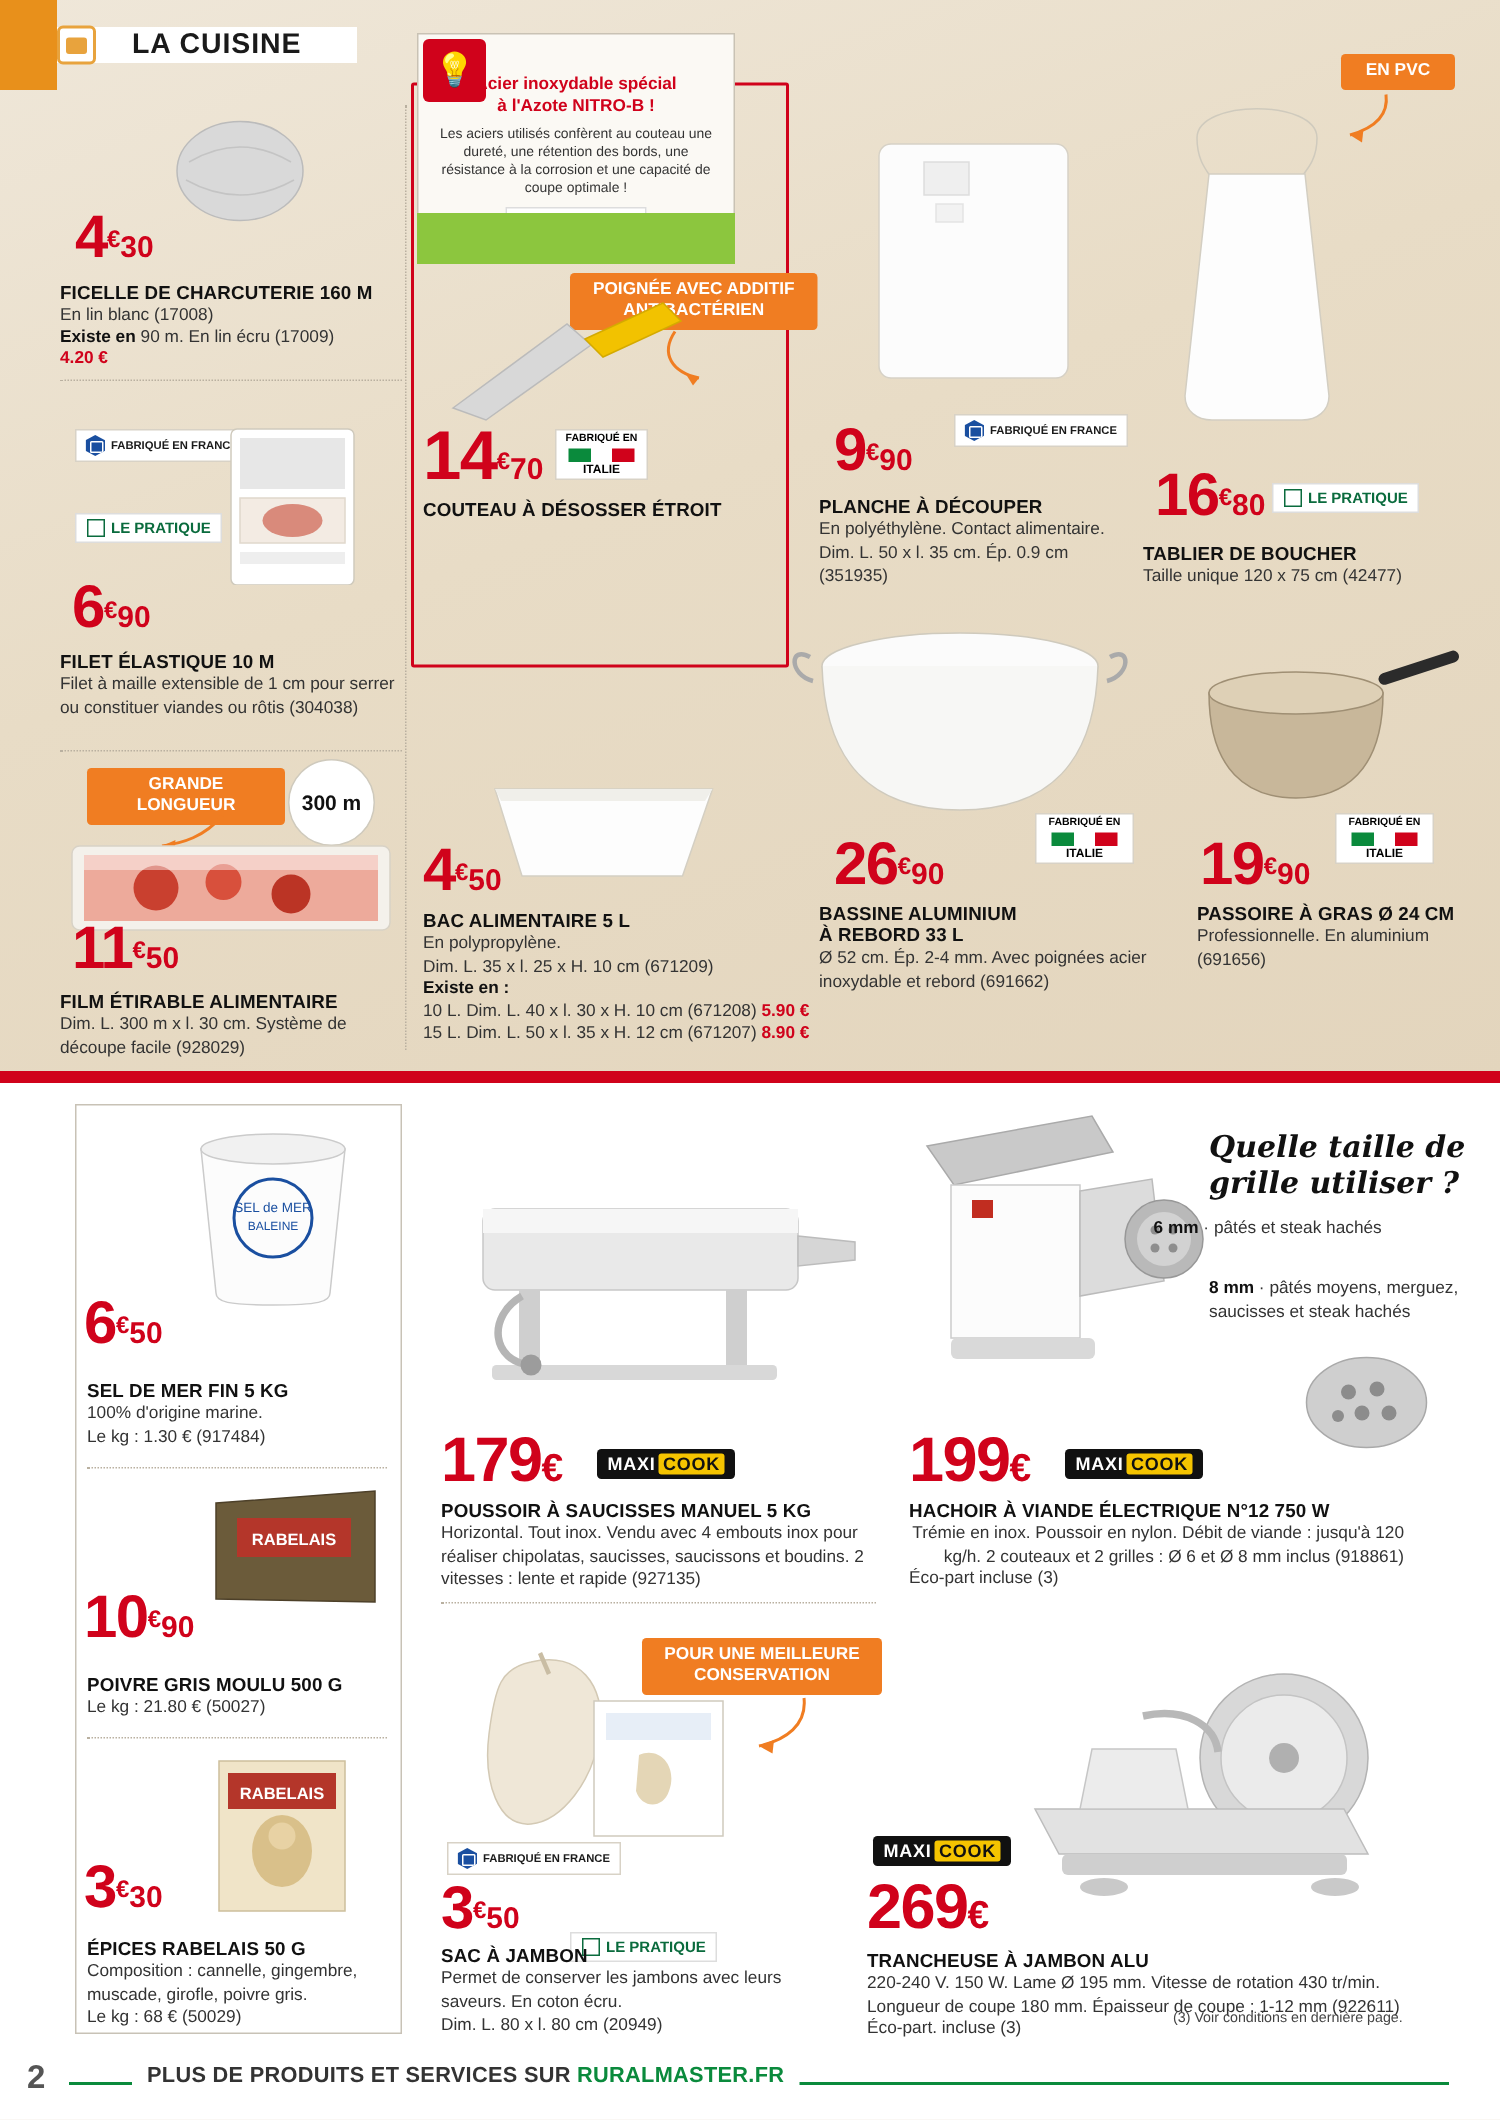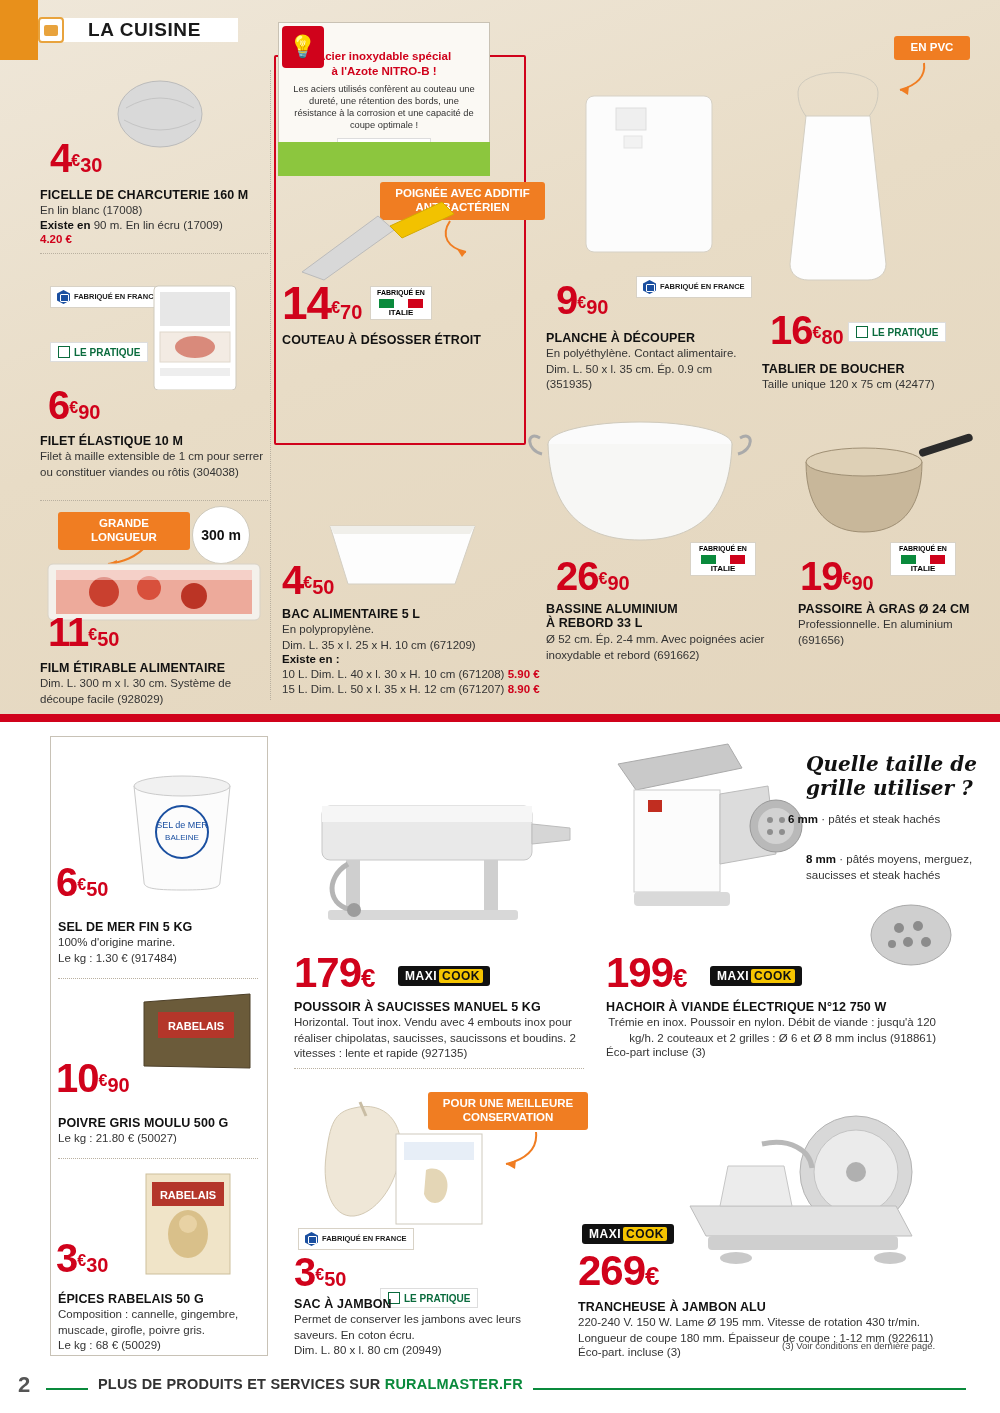--- a/index.html
+++ b/index.html
@@ -328,21 +328,21 @@
         <i></i>
         <i></i>
       </div>
     <div>ITALIE</div>
   </div>
   <div class="ttl" style="position:absolute;left:798px;top:602px;width:220px;">PASSOIRE À GRAS Ø 24 CM</div>
   <div class="desc" style="position:absolute;left:798px;top:617px;width:200px;">Professionnelle. En aluminium (691656)</div>
 
   <div class="leftbox"></div>
 
-  <div class="ph" style="left:112px;top:756px;width:140px;height:140px;text-align:center;">
+  <div class="ph" style="left:112px;top:736px;width:140px;height:140px;text-align:center;">
     <svg width="140" height="140">
       <path d="M22,30 L118,30 L108,126 C108,132 100,134 70,134 C40,134 32,132 32,126 Z" fill="#fcfcfc" stroke="#cbcbcb"></path>
       <ellipse cx="70" cy="30" rx="48" ry="10" fill="#f1f1f1" stroke="#cbcbcb"></ellipse>
       <circle cx="70" cy="76" r="26" fill="none" stroke="#1a4fa0" stroke-width="2"></circle>
       <text x="70" y="72" font-size="9" text-anchor="middle" fill="#1a4fa0" font-family="Liberation Sans">SEL de MER</text>
       <text x="70" y="84" font-size="8" text-anchor="middle" fill="#1a4fa0" font-family="Liberation Sans">BALEINE</text>
     </svg>
   </div>
   <div style="position:absolute;left:56px;top:862px;">
     <span class="price"><span class="int">6</span><span class="eu">€</span><span class="dec">50</span></span>
@@ -420,21 +420,21 @@
   </div>
   <div style="position:absolute;left:606px;top:952px;">
     <span class="price xl"><span class="int">199</span><span class="eu" style="font-size:26px;vertical-align:baseline;">€</span></span>
   </div>
   <div class="maxicook" style="position:absolute;left:710px;top:966px;">MAXI<span class="y">COOK</span></div>
   <div class="ttl" style="position:absolute;left:606px;top:1000px;width:320px;">HACHOIR À VIANDE ÉLECTRIQUE N°12 750 W</div>
   <div class="desc" style="position:absolute;left:606px;top:1015px;width:330px;text-align:right;">Trémie en inox. Poussoir en nylon. Débit de viande : jusqu'à 120 kg/h. 2 couteaux et 2 grilles : Ø 6 et Ø 8 mm inclus (918861)</div>
   <div class="desc" style="position:absolute;left:606px;top:1045px;">Éco-part incluse (3)</div>
 
   <div class="handwrite" style="position:absolute;left:806px;top:752px;width:178px;font-size:20px;font-weight:bold;color:#111;line-height:1.2;">Quelle taille de grille utiliser ?</div>
-  <div class="desc" style="position:absolute;left:788px;top:812px;width:170px;">
+  <div class="desc" style="position:absolute;left:769px;top:812px;width:170px;">
     <b>6 mm</b><span> · pâtés et steak hachés</span>
   </div>
   <div class="desc" style="position:absolute;left:806px;top:852px;width:172px;">
     <b>8 mm</b><span> · pâtés moyens, merguez, saucisses et steak hachés</span>
   </div>
   <div class="ph" style="left:856px;top:900px;width:110px;height:70px;">
     <svg width="110" height="70">
         <ellipse cx="55" cy="35" rx="40" ry="30" fill="#cfcfcf" stroke="#a9a9a9"></ellipse>
         <circle cx="43" cy="28" r="5" fill="#8c8c8c"></circle>
         <circle cx="62" cy="26" r="5" fill="#8c8c8c"></circle>

